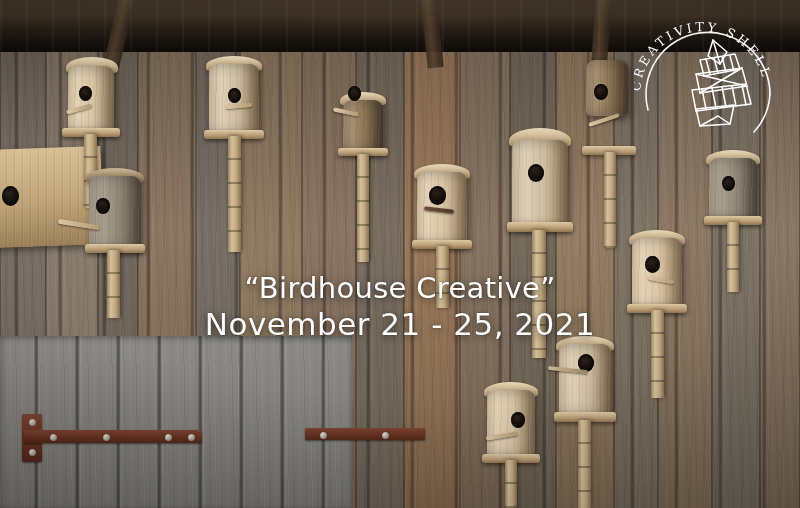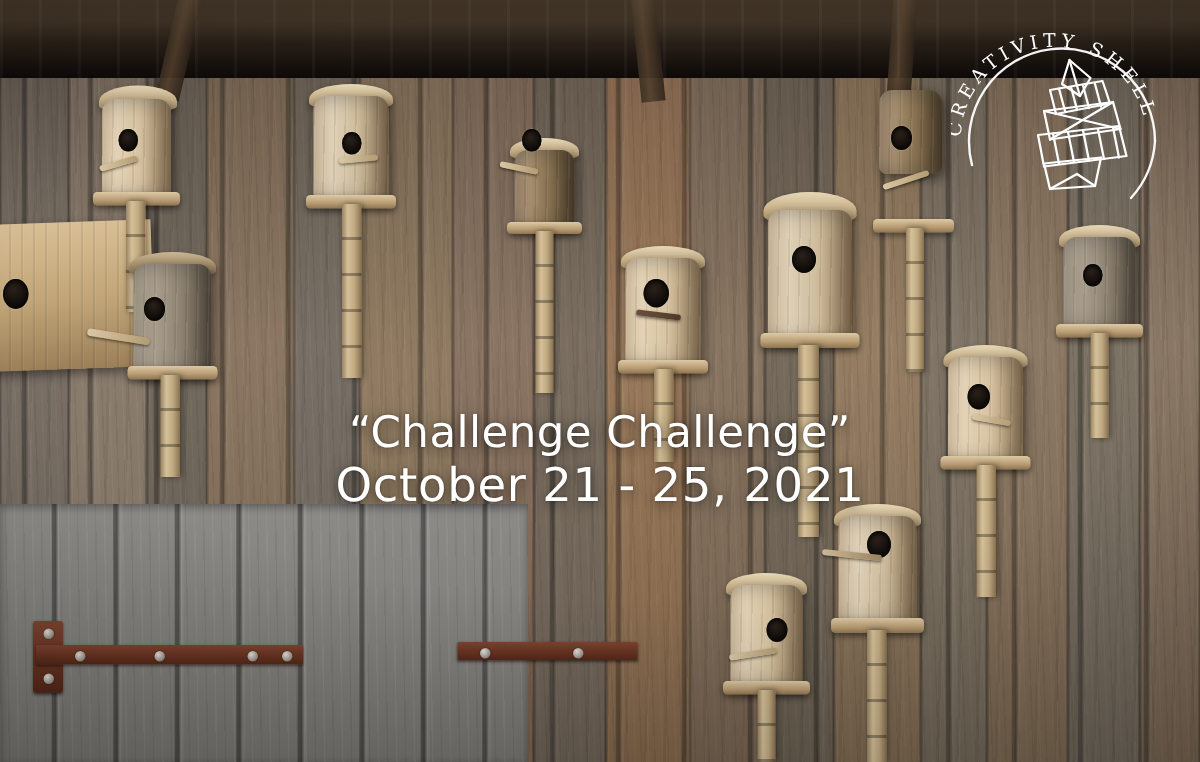--- a/index.html
+++ b/index.html
@@ -490,17 +490,17 @@
         <path d="M 58,84 L 112,78 L 117,98 L 62,105 Z"></path>
         <path d="M 68,83 L 72,103 M 78,82 L 82,102 M 88,81 L 92,101 M 98,80 L 102,100 M 108,79 L 112,99"></path>
 
         <path d="M 62,103 L 100,99 L 96,118 L 66,120 Z"></path>
         <path d="M 66,120 L 84,110 L 96,118"></path>
       </g>
     </svg>
   </div>
 
   <div class="title-block">
-    <p class="subtitle">“Challenge Challenge”</p>
-    <p class="dates">October 21 - 25, 2021</p>
+    <p class="subtitle">“Birdhouse Creative”</p>
+    <p class="dates">November 21 - 25, 2021</p>
   </div>
 
 </div>
 
 </body></html>

